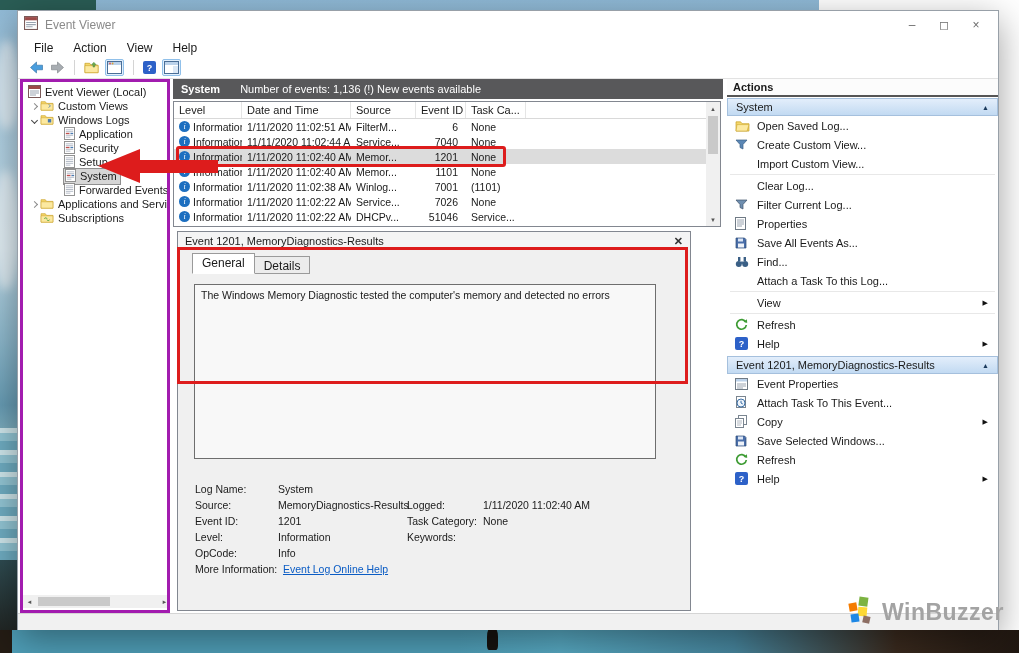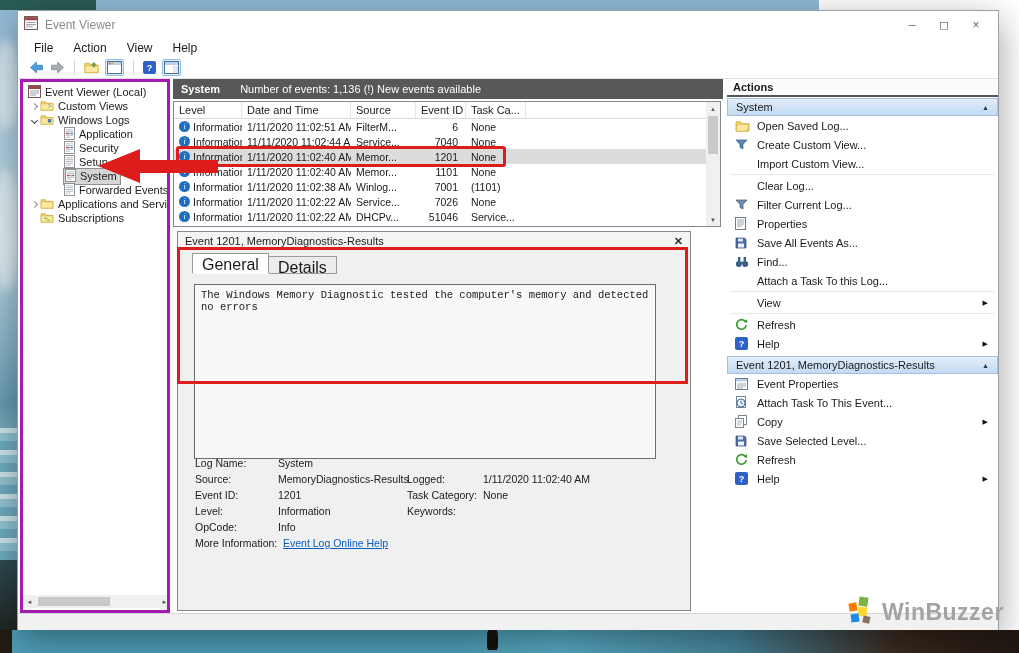--- a/index.html
+++ b/index.html
@@ -65,25 +65,25 @@
   .vscroll { position:absolute; right:0; top:0; width:14px; height:124px; background:#f0f0f0; display:flex; flex-direction:column; align-items:center; }
   .vbtn { height:13px; width:14px; display:flex; align-items:center; justify-content:center; font-size:6px; color:#555; }
   .vthumb { width:10px; height:38px; background:#c9c9c9; margin-top:1px; }
   .vscroll .vbtn.bottom { margin-top:auto; }
 
   
   #preview { position:absolute; left:4px; top:152px; width:514px; height:380px; border:1px solid #828790; background:#f0f0f0; }
   .ptitle { height:18px; display:flex; align-items:center; padding:0 7px; font-size:11px; color:#1a1a1a; background:#f4f4f4; }
   .pclose { margin-left:auto; font-size:11px; color:#333; font-weight:bold; }
   .tabs { position:absolute; left:14px; top:21px; display:flex; align-items:flex-end; }
-  .tab { font-size:16px; color:#1a1a1a; padding:2px 9px 3px; border:1px solid #9a9a9a; background:#ececec; height:18px; }
+  .tab { font-size:12px; color:#1a1a1a; padding:2px 9px 3px; border:1px solid #9a9a9a; background:#ececec; height:18px; }
   .tab.active { background:#fff; border-bottom-color:#fff; height:21px; position:relative; z-index:2; }
   .tab.inactive { border-left:none; }
-  .msgbox { position:absolute; left:16px; top:52px; width:462px; height:175px; background:#f8f8f8; border:1px solid #6e6e6e; padding:4px 6px; font-size:10.5px; color:#1a1a1a;font-family:Liberation Mono, monospace; }
-  .fields { position:absolute; left:17px; top:223px; font-size:10.5px; color:#1a1a1a; }
+  .msgbox { position:absolute; left:16px; top:52px; width:462px; height:175px; background:#f8f8f8; border:1px solid #6e6e6e; padding:4px 6px; font-size:10.5px; color:#1a1a1a; }
+  .fields { position:absolute; left:17px; top:249px; font-size:10.5px; color:#1a1a1a; }
   .frow { display:flex; height:16px; align-items:center; }
   .fl1 { width:83px; flex:none; }
   .fv1 { width:129px; flex:none; white-space:nowrap; }
   .fl2 { width:76px; flex:none; }
   .fv2 { white-space:nowrap; }
   .link { color:#0b5cc4; text-decoration:underline; }
 
   
   #actions { position:absolute; left:709px; top:68px; width:271px; height:534px; background:#fff; }
   .ahead0 { height:18px; display:flex; align-items:center; padding-left:6px; font-size:11px; font-weight:bold; color:#1a1a1a; border-bottom:2px solid #555; background:#fcfcfc; }
@@ -587,21 +587,21 @@
         <span class="sub">▶</span>
       </div>
       <div class="aitem">
         <span class="aico">
             <svg width="12" height="12" viewBox="0 0 12 12">
               <path d="M1 1h8.5L11 2.5V11H1z" fill="#4a6ea9" stroke="#2d4a77" stroke-width=".7"></path>
               <rect x="3" y="1.5" width="5" height="3" fill="#dce6f5"></rect>
               <rect x="3" y="6.5" width="6" height="4" fill="#eef2f8"></rect>
             </svg>
           </span>
-        <span>Save Selected Level...</span>
+        <span>Save Selected Windows...</span>
       </div>
       <div class="aitem">
         <span class="aico">
             <svg width="13" height="13" viewBox="0 0 13 13">
               <path d="M10.8 4.2A4.8 4.8 0 1 0 11.3 7" fill="none" stroke="#3f9c35" stroke-width="1.7"></path>
               <path d="M11.9 1.2 12.2 5 8.6 3.8z" fill="#3f9c35"></path>
             </svg>
           </span>
         <span>Refresh</span>
       </div>

